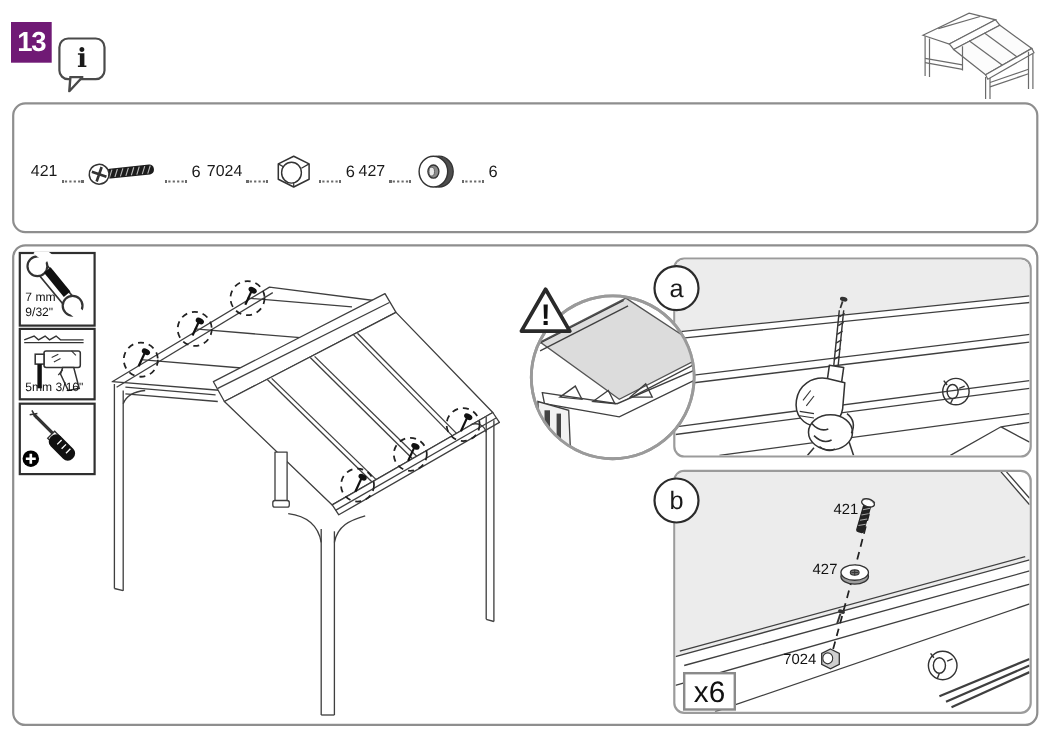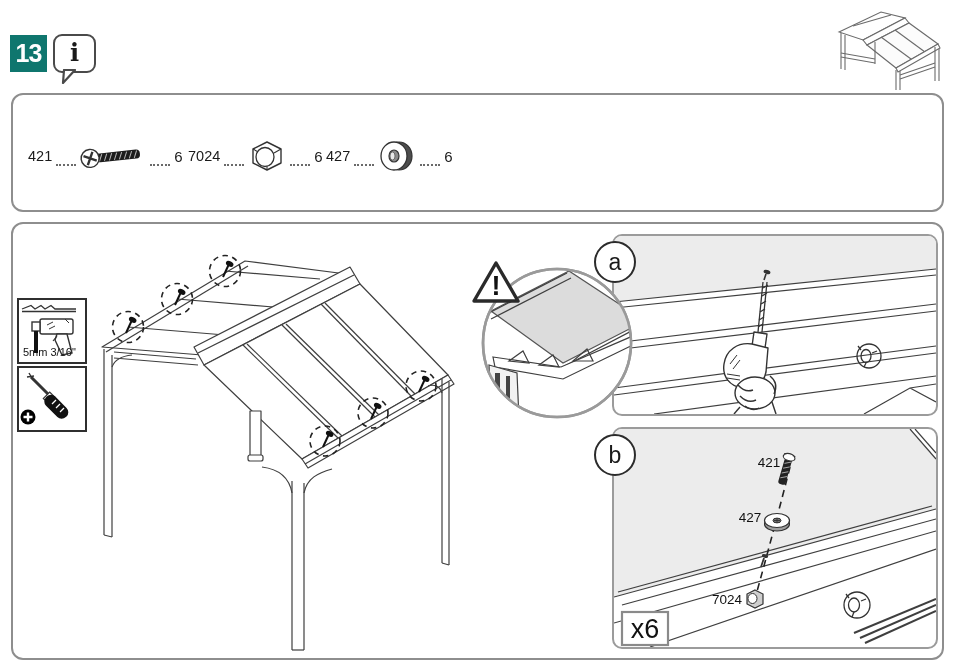--- a/index.html
+++ b/index.html
@@ -1,21 +1,21 @@
 <!DOCTYPE html>
 <html><head>
 <meta charset="utf-8">
 <style>
   html,body{margin:0;padding:0;background:#fff;}
   #page{position:relative;width:953px;height:664px;background:#fff;overflow:hidden;
         font-family:"Liberation Sans","DejaVu Sans",sans-serif;color:#1a1a1a;}
   .abs{position:absolute;}
 
   
-  .step-badge{left:10px;top:35px;width:37px;height:37px;background:#0f766e;color:#fff;
+  .step-badge{left:10px;top:20px;width:37px;height:37px;background:#701a75;color:#fff;
     display:flex;align-items:center;justify-content:center;font-size:25px;font-weight:bold;letter-spacing:-1px;}
   .info-bubble{left:53px;top:34px;width:39px;height:35px;border:2.5px solid #4a4a4a;border-radius:9px;
     background:#fff;display:flex;align-items:center;justify-content:center;}
   .info-i{font-family:"DejaVu Serif","Liberation Serif",serif;font-size:24px;font-weight:600;line-height:1;margin-top:-2px;}
   .bubble-tail{left:60px;top:69px;width:16px;height:15px;}
   .instruction{left:92px;top:46px;font-size:12.5px;color:#111;}
 
   
   .parts-box{left:11px;top:93px;width:929px;height:115px;border:2.5px solid #8e8e8e;border-radius:12px;background:#fff;}
   .main-box{left:11px;top:222px;width:929px;height:434px;border:2.5px solid #8e8e8e;border-radius:12px;background:#fff;}
@@ -120,20 +120,34 @@
       <ellipse cx="16" cy="17" rx="13" ry="14" fill="#fff" stroke="#333" stroke-width="1.3"></ellipse>
       <ellipse cx="16" cy="17" rx="5" ry="6" fill="#8b8b8b" stroke="#333" stroke-width="1.2"></ellipse>
       <ellipse cx="14.5" cy="17" rx="2.5" ry="4" fill="#e8e8e8" stroke="#555" stroke-width="0.8"></ellipse>
     </svg>
     <div class="leader"></div>
     <span class="part-qty">6</span>
   </div>
 
   <div class="abs main-box"></div>
 
+  <div class="tool-box" style="left:17px;top:229px;width:66px;height:64px;">
+    <svg width="62" height="60" viewBox="0 0 62 60" style="position:absolute;left:0;top:-2px;">
+      <polygon points="14,18 22,10 50,44 42,52" fill="#fff" stroke="#333" stroke-width="1.5"></polygon>
+      <circle cx="15" cy="13" r="9" fill="#fff" stroke="#333" stroke-width="2"></circle>
+      <rect x="13" y="-3" width="14" height="10" transform="rotate(40 20 2)" fill="#fff"></rect>
+      <circle cx="47" cy="49" r="9" fill="#fff" stroke="#333" stroke-width="2"></circle>
+      <rect x="46" y="52" width="14" height="10" transform="rotate(40 53 57)" fill="#fff"></rect>
+      <polygon points="21,19 27,14 45,36 39,41" fill="#111"></polygon>
+    </svg>
+    <div class="tool-label" style="bottom:3px;">
+      <div>7 mm</div>
+      <div>9/32"</div>
+    </div>
+  </div>
 
   <div class="tool-box" style="left:17px;top:298px;width:66px;height:62px;">
     <svg width="64" height="58" viewBox="0 0 64 58" style="position:absolute;left:0;top:1px;">
       <path d="M3,8 L12,4.5 L16,8 L22,4.5 L26,8 L32,4.5 L36,8 L57,8" fill="none" stroke="#333" stroke-width="1.3"></path>
       <line x1="3" y1="10.5" x2="57" y2="10.5" stroke="#333" stroke-width="1.3"></line>
       <rect x="21" y="18" width="33" height="15" rx="2" fill="#fff" stroke="#333" stroke-width="1.4"></rect>
       <rect x="13" y="21" width="8" height="9" fill="#fff" stroke="#333" stroke-width="1.4"></rect>
       <rect x="15" y="30" width="4" height="22" fill="#111"></rect>
       <polygon points="38,33 48,33 53,52 43,54 36,39" fill="#fff" stroke="#333" stroke-width="1.4"></polygon>
       <line x1="38" y1="35" x2="34" y2="40" stroke="#333" stroke-width="1.2"></line>

